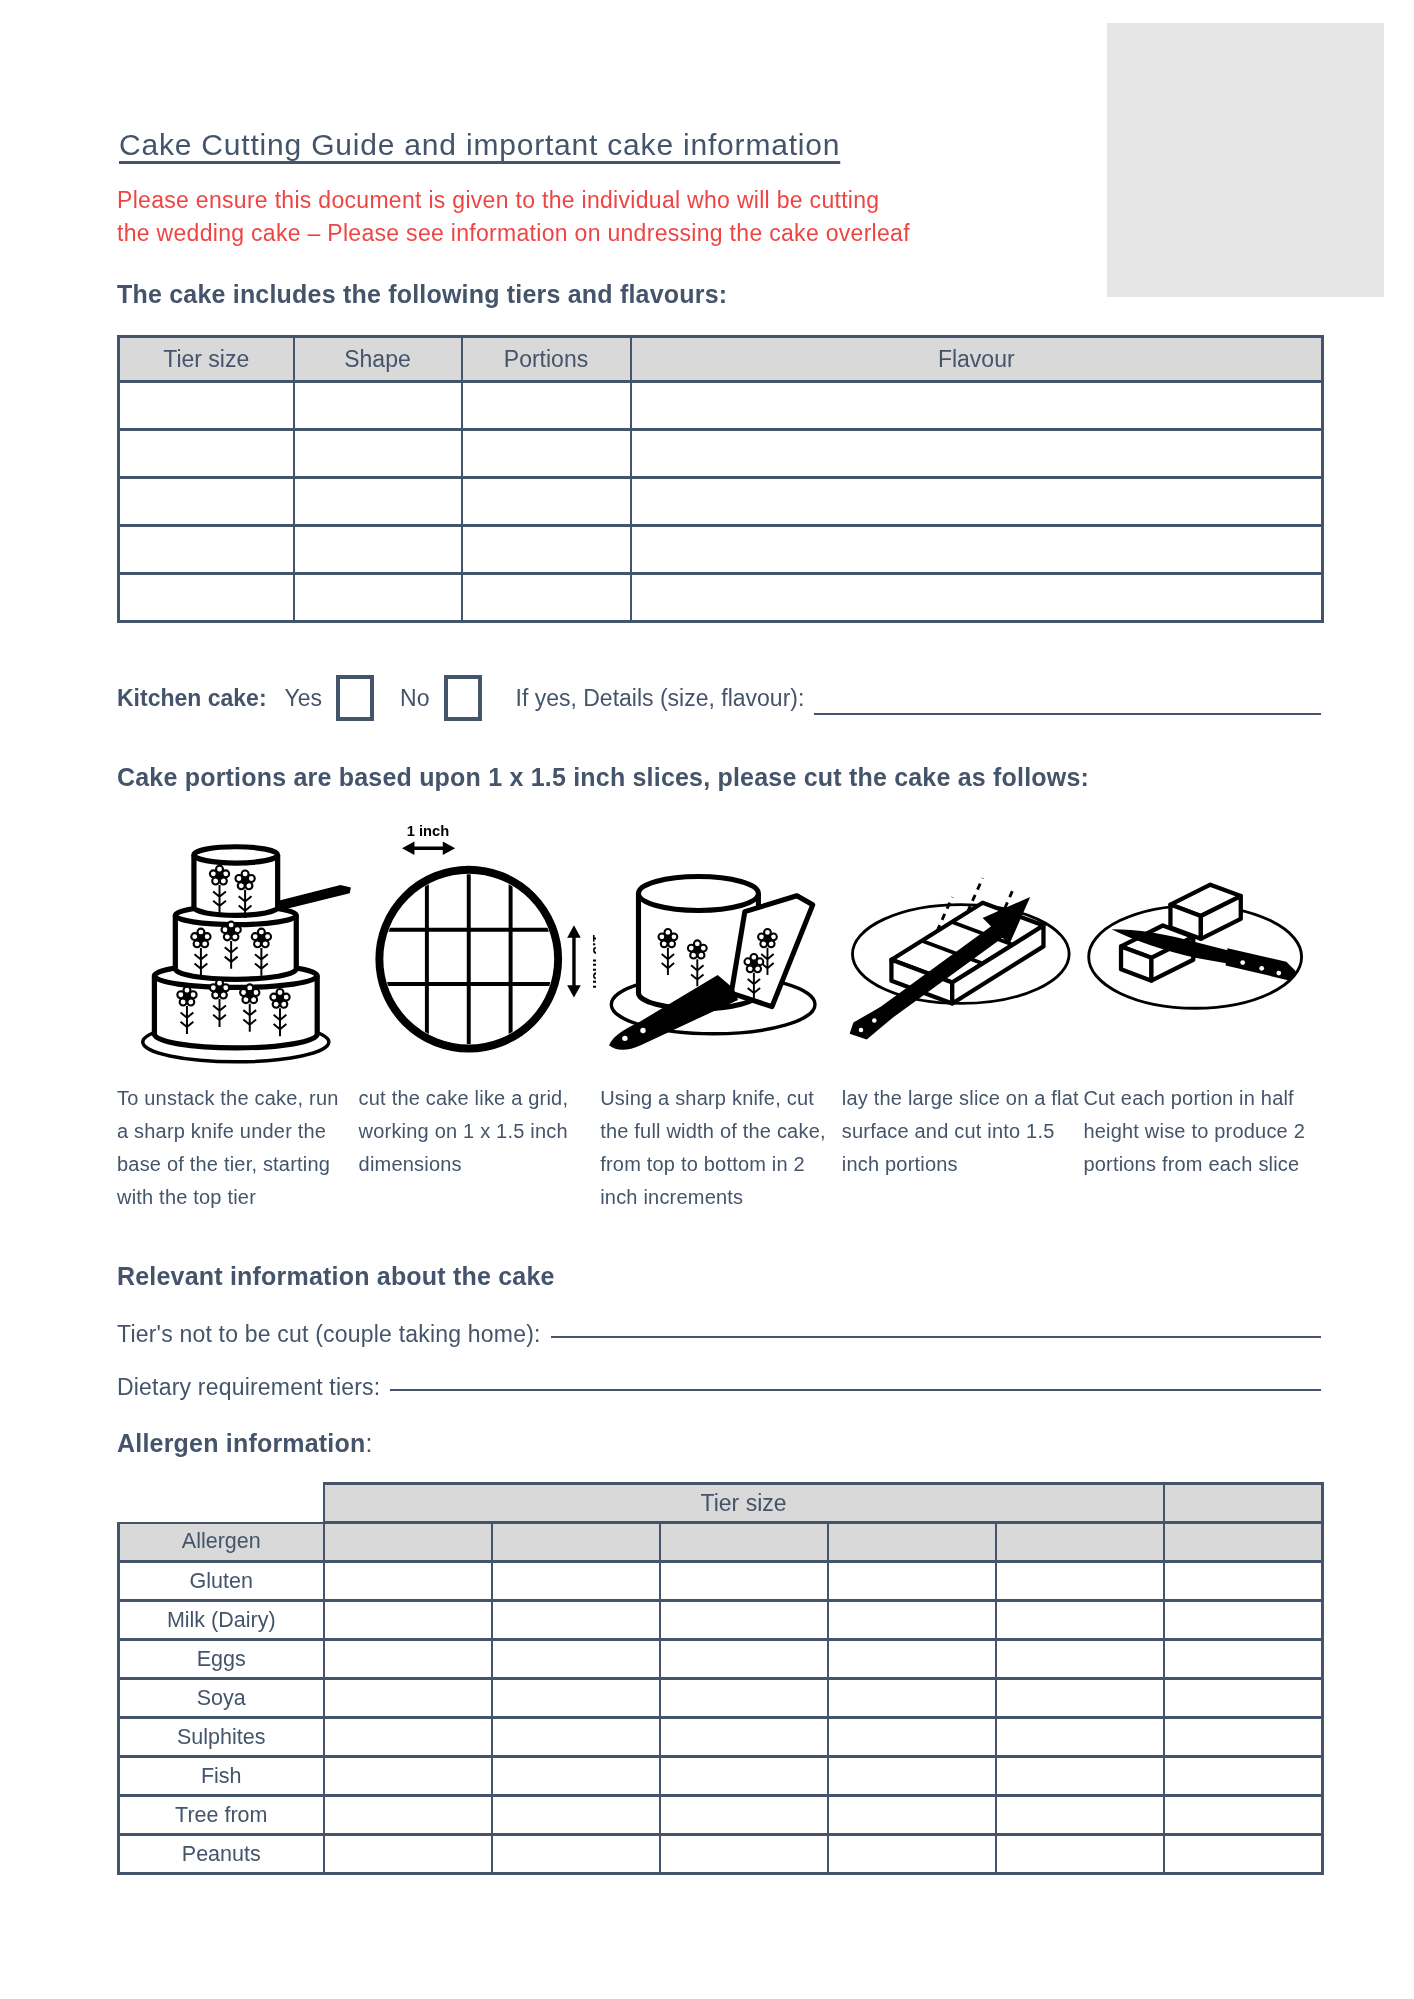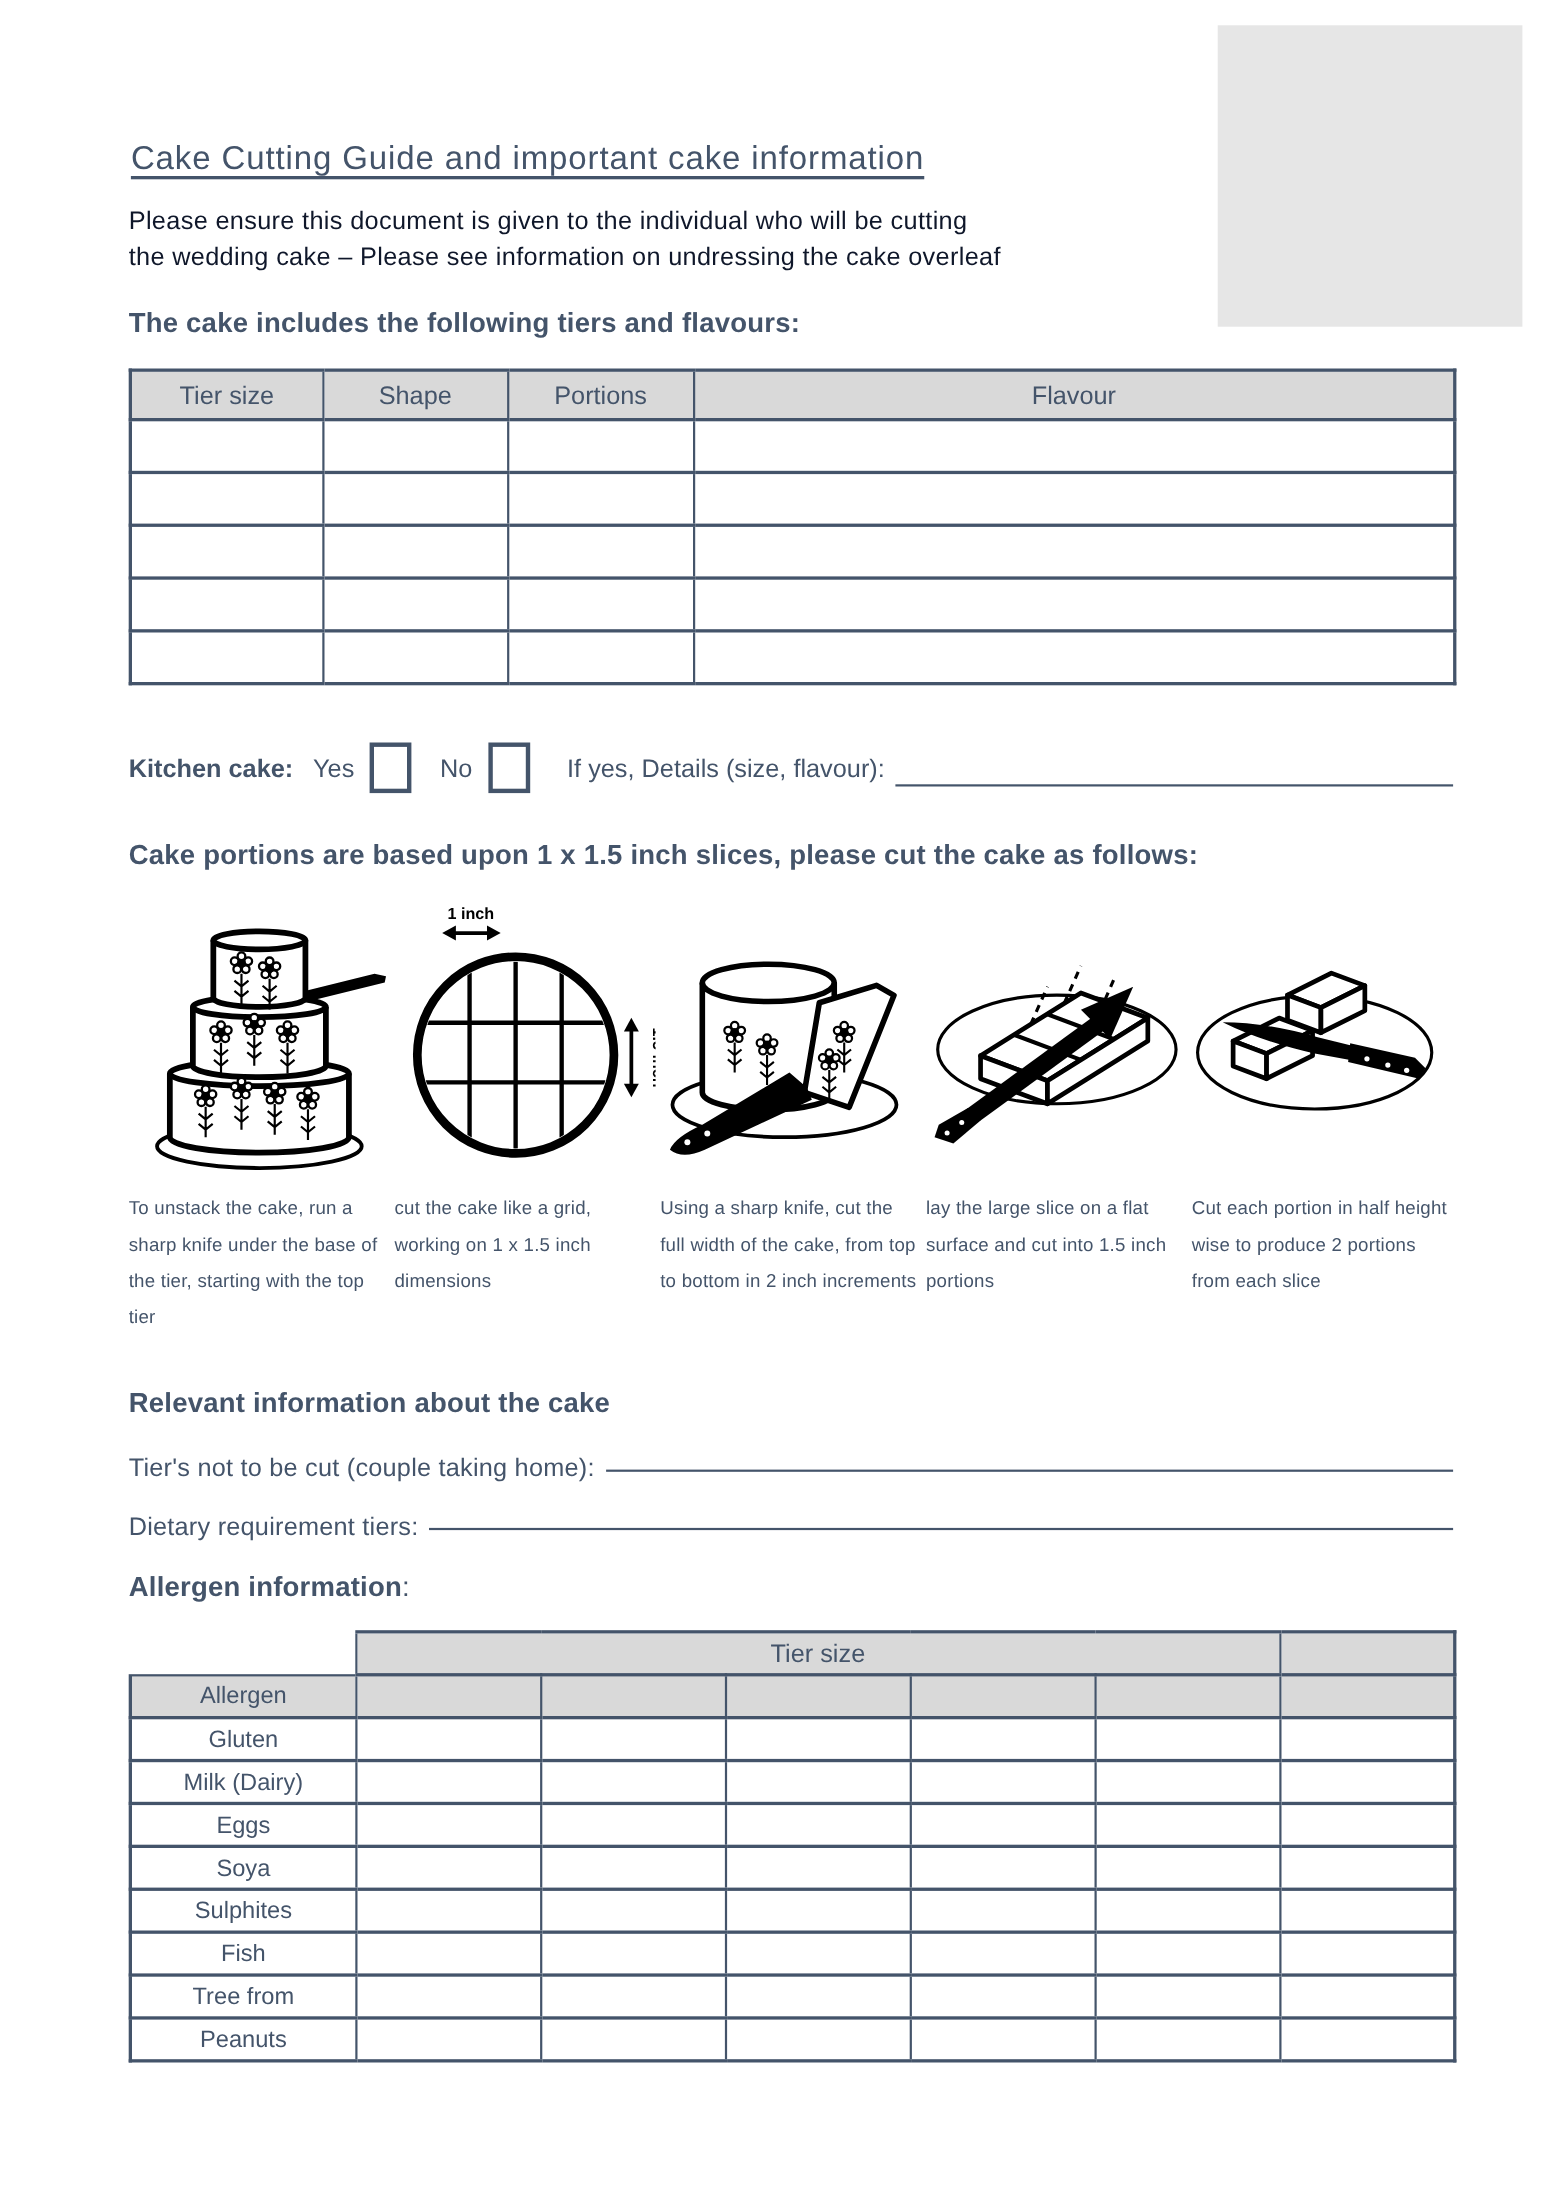--- a/index.html
+++ b/index.html
@@ -3,21 +3,21 @@
 <meta charset="utf-8">
 <style>
   html,body{margin:0;padding:0;background:#ffffff;}
   .page{position:relative;width:1414px;height:1999px;background:#fff;overflow:hidden;
         font-family:"Liberation Sans",sans-serif;color:#44546A;}
   .logo-box{position:absolute;top:23px;left:1107px;width:277px;height:274px;background:#E6E6E6;}
   .content{position:absolute;left:117px;top:0;width:1204px;}
 
   .title{display:inline-block;margin:128px 0 0 2px;font-size:30px;font-weight:400;letter-spacing:.8px;
          text-decoration:underline;text-decoration-thickness:3px;text-underline-offset:6px;text-align:center;}
-  .notice{margin-top:22px;font-size:23px;line-height:33px;color:#0f172a;letter-spacing:.3px;}
+  .notice{margin-top:22px;font-size:23px;line-height:33px;color:#ef4444;letter-spacing:.3px;}
   .sec-heading{margin:0;margin-top:30px;font-size:25px;font-weight:700;letter-spacing:.2px;}
   .sec-heading .norm{font-weight:400;}
 
   table.grid{border-collapse:collapse;table-layout:fixed;width:1204px;padding-left:20px;}
   table.grid th,table.grid td{border:2px solid #44546A;border-bottom-width:3px;padding:0 6px;
          font-weight:400;text-align:center;overflow:hidden;}
   table.grid tr:first-child th,table.grid tr:first-child td{border-top-width:3px;}
   table.grid tr>*:first-child{border-left-width:3px;}
   table.grid tr>*:last-child{border-right-width:3px;}
 
@@ -26,21 +26,21 @@
   .tiers-table td{height:45px;background:#fff;}
 
   .kitchen-row{margin-top:52px;display:flex;align-items:center;font-size:23px;}
   .kitchen-row .bold{font-weight:700;}
   .chk{width:30px;height:38px;border:4px solid #44546A;background:#fff;}
   .fill-line{flex:1;border-bottom:2px solid #44546A;align-self:flex-end;margin-bottom:6px;margin-left:10px;}
 
   .steps{margin-top:28px;display:grid;grid-template-columns:repeat(5,1fr);column-gap:4px;}
   .steps figure{margin:0;}
   .step-art{width:100%;height:250px;display:block;}
-  .steps figcaption{margin-top:12px;font-size:17px;line-height:33px;letter-spacing:.2px;}
+  .steps figcaption{margin-top:12px;font-size:20px;line-height:33px;letter-spacing:.2px;}
   .ln3{fill:#fff;stroke:#000;stroke-width:3;}
   .ln5{fill:#fff;stroke:#000;stroke-width:4.5;stroke-linejoin:round;}
   .thin{stroke:#000;stroke-width:3.5;fill:none;}
   .svg-label{font-family:"Liberation Sans",sans-serif;font-size:13px;font-weight:700;fill:#000;}
 
   .field-row{display:flex;align-items:baseline;font-size:23px;letter-spacing:.2px;}
   .field-row .fill{flex:1;border-bottom:2px solid #44546A;margin-left:10px;transform:translateY(-4px);}
   .mt-rel{margin-top:48px;} .mt-f1{margin-top:30px;} .mt-f2{margin-top:26px;} .mt-h3{margin-top:28px;}
 
   .allergen-table{margin-top:24px;font-size:21.5px;}

